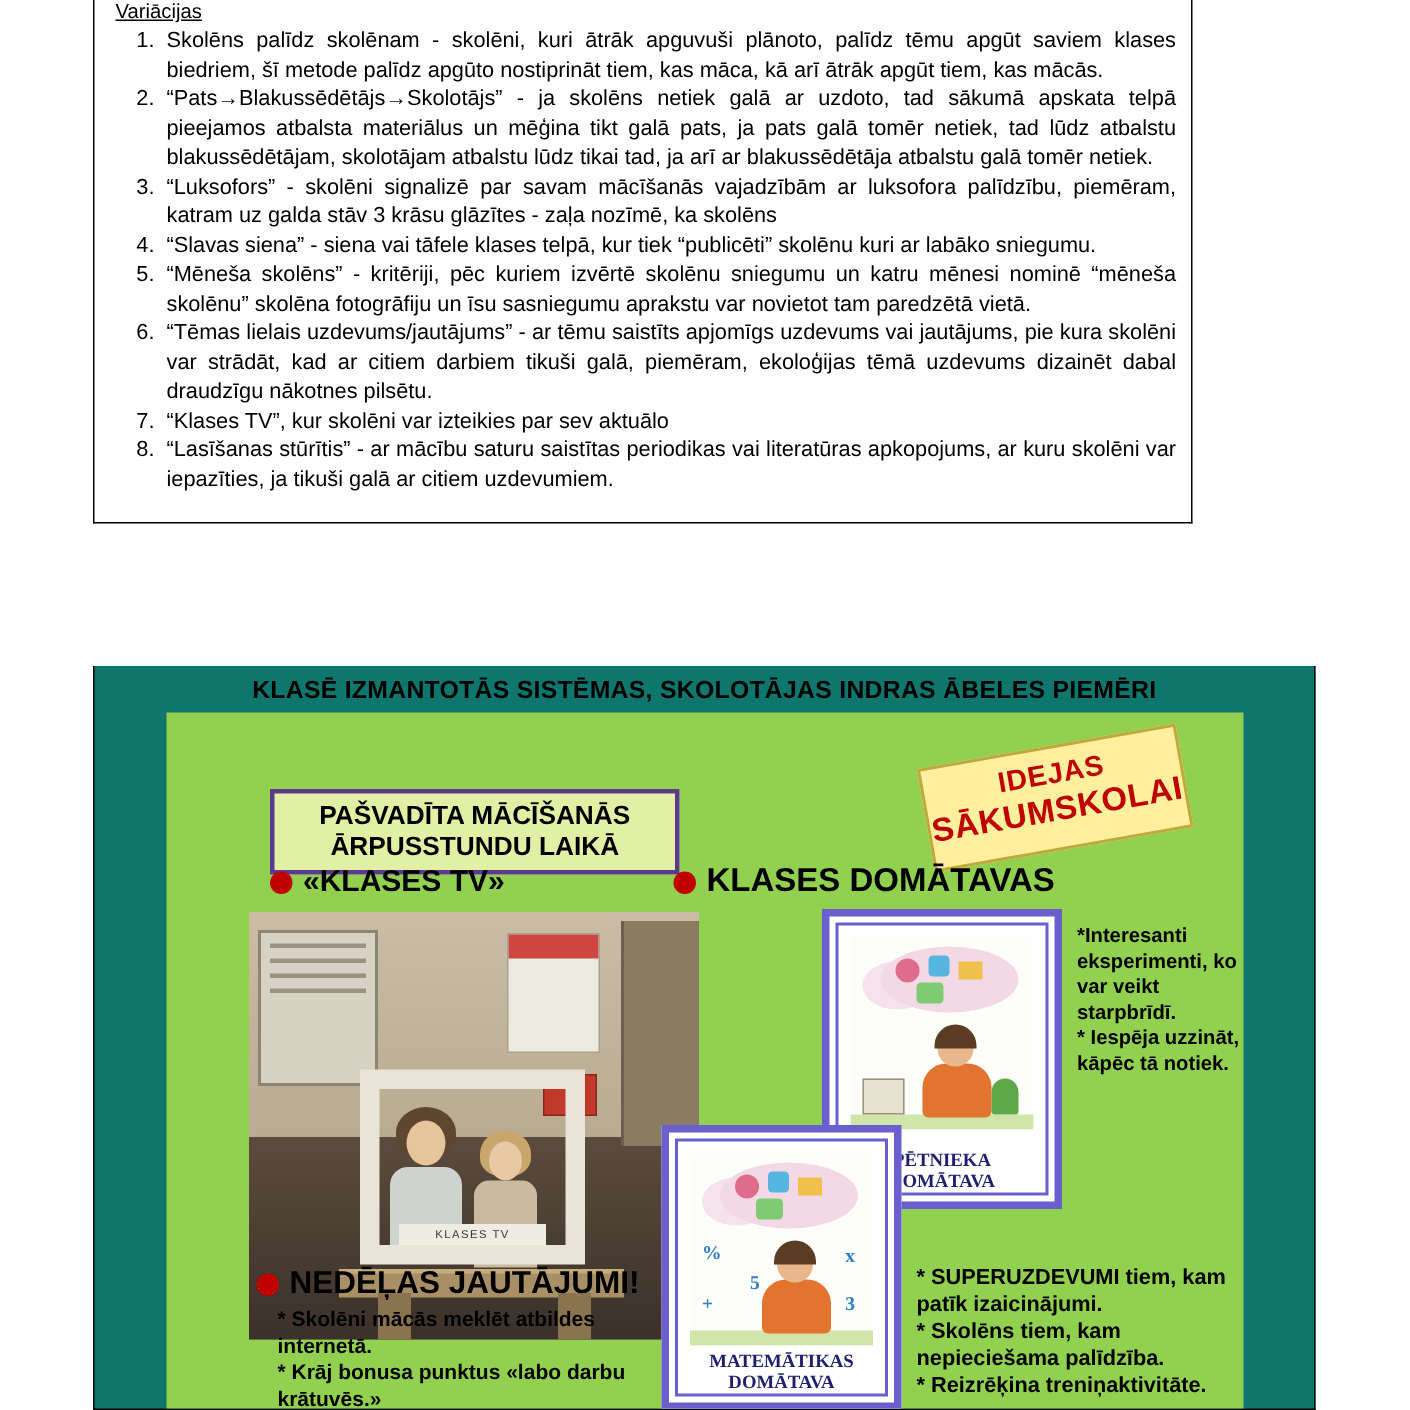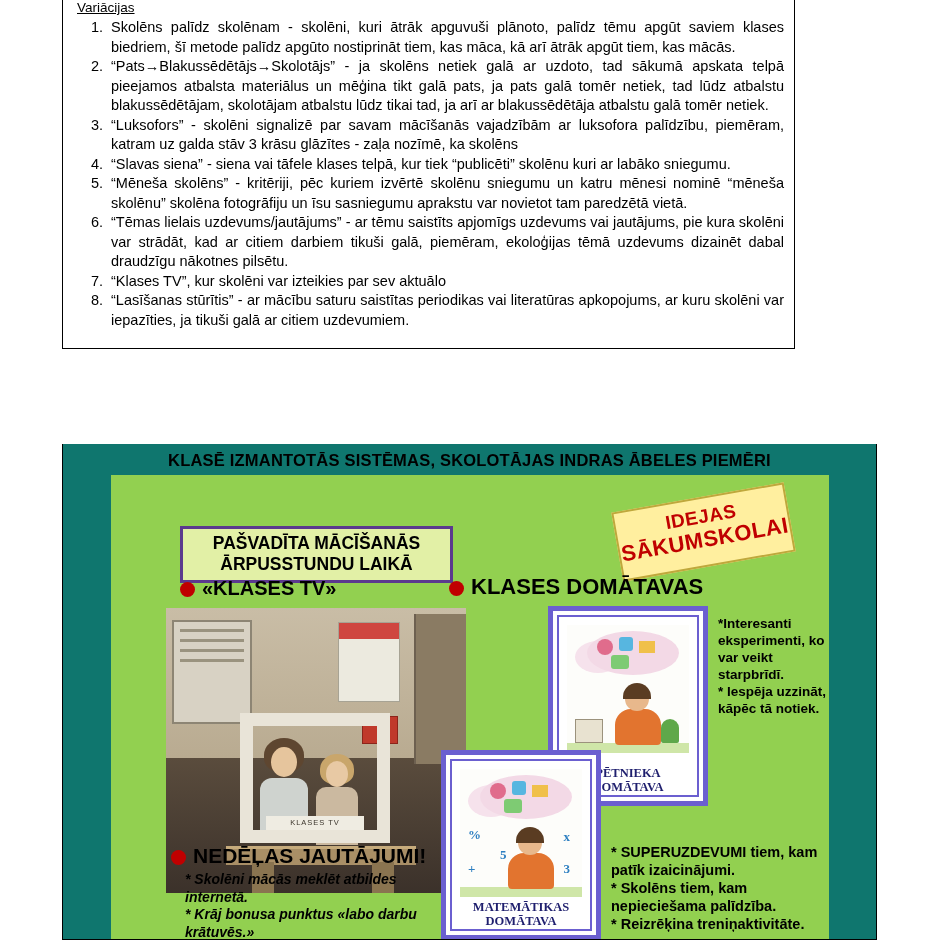--- a/index.html
+++ b/index.html
@@ -302,21 +302,20 @@
     font-size: 21px;
   }
   .nedelas-list {
     position: absolute;
     left: 74px;
     top: 396px;
     width: 258px;
     font-weight: bold;
     font-size: 14px;
     line-height: 17.5px;
-    font-style: italic;
   }
   .super-list {
     position: absolute;
     left: 500px;
     top: 368px;
     width: 232px;
     font-weight: bold;
     font-size: 14.5px;
     line-height: 18px;
   }

